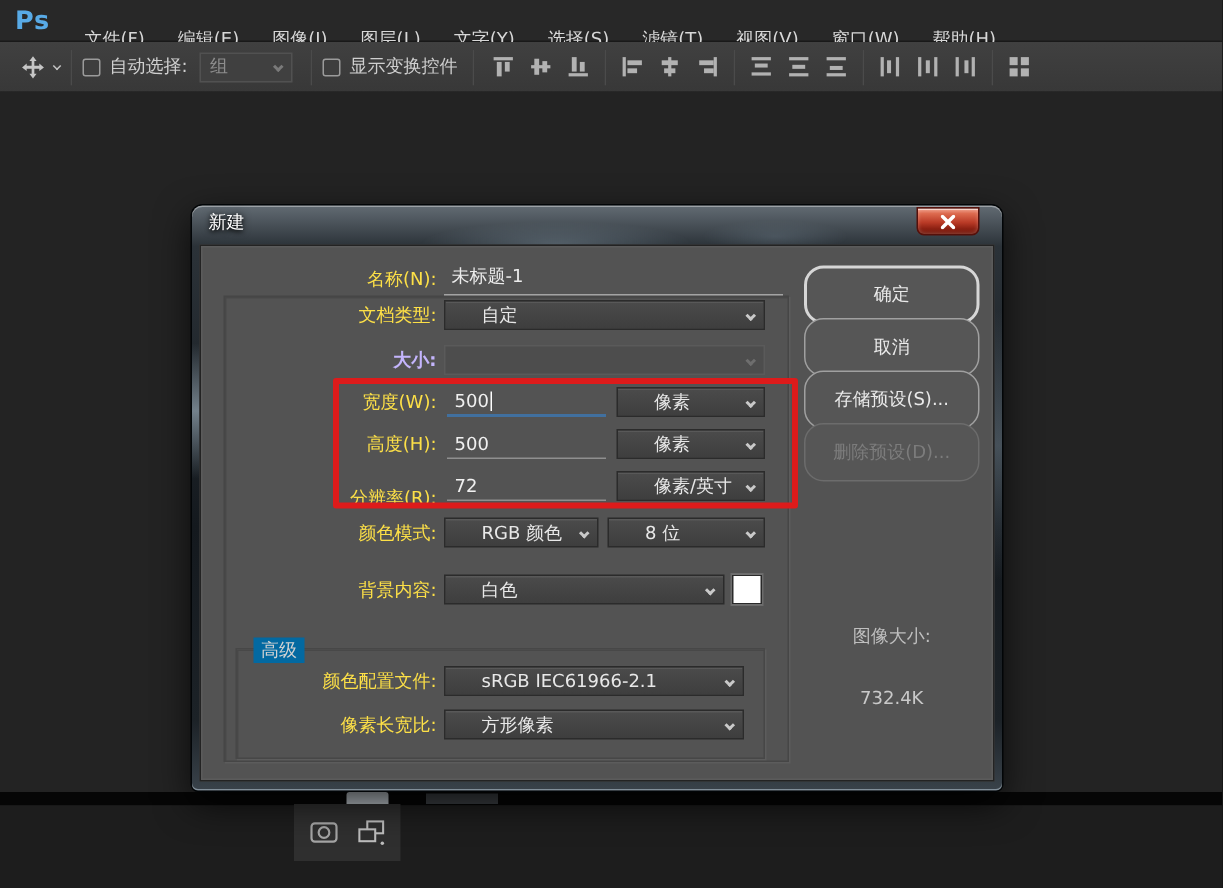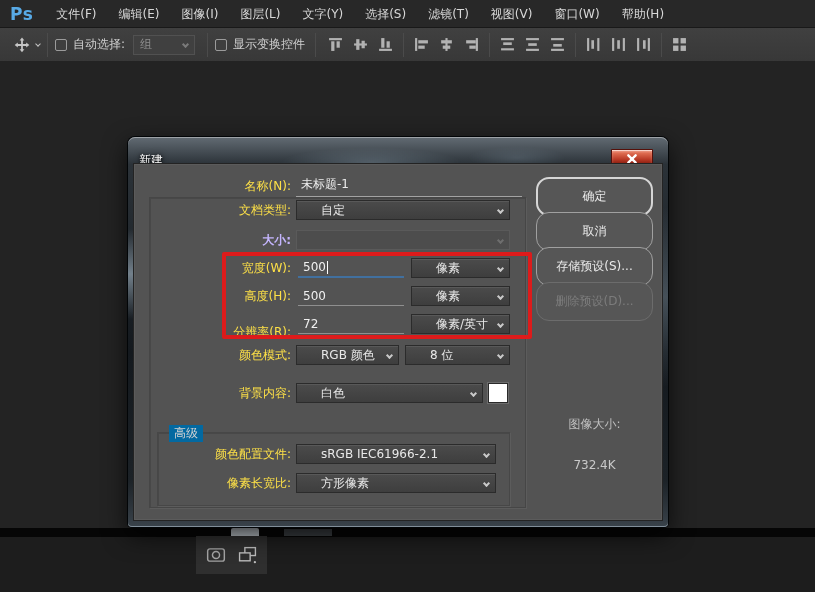--- a/index.html
+++ b/index.html
@@ -11,21 +11,21 @@
     -webkit-font-smoothing:antialiased;
   }
 
   
   .menubar {
     position:absolute; top:0; left:0; right:0; height:28px;
     background:#282828; border-bottom:1px solid #191919;
     display:flex; align-items:center; color:#d8d8d8; font-size:12px;
   }
   .ps-logo { color:#58aae6; font-weight:bold; font-size:17px; margin:0 12px 0 10px; letter-spacing:0.5px; }
-  .menu-item { padding:0 11px; height:28px; line-height:28px; cursor:default; }
+  .menu-item { padding:12px 11px; height:28px; line-height:28px; cursor:default; }
 
   
   .optionsbar {
     position:absolute; top:28px; left:0; right:0; height:34px;
     background:linear-gradient(180deg,#404040,#383838);
     border-bottom:1px solid #232323;
     display:flex; align-items:center; color:#cfcfcf; font-size:12px;
   }
   .tb-icon { display:inline-flex; align-items:center; justify-content:center; width:18px; height:18px; }
   .vsep { width:1px; height:24px; background:#2c2c2c; border-right:1px solid #4b4b4b; margin:0 7px; }
@@ -65,21 +65,21 @@
     pointer-events:none;
   }
   .edge-glow-left {
     position:absolute; left:0; top:92px; width:5px; height:90px;
     background:linear-gradient(180deg,transparent,rgba(185,205,220,.55),transparent); pointer-events:none;
   }
   .edge-glow-right {
     position:absolute; right:0; top:70px; width:5px; height:180px;
     background:linear-gradient(180deg,transparent,rgba(150,170,185,.35),transparent); pointer-events:none;
   }
-  .dlg-titlebar { position:absolute; top:11px; left:0; right:0; height:14px; }
+  .dlg-titlebar { position:absolute; top:0; left:0; right:0; height:14px;font-family:Liberation Mono, monospace; }
   .dlg-title { position:absolute; left:11px; top:0; line-height:25px; color:#ffffff; font-size:12px; text-shadow:0 1px 3px #000, 0 0 6px rgba(0,0,0,.8); }
   .dlg-close {
     position:absolute; top:1px; right:15px; width:42px; height:19px;
     border-radius:0 0 5px 5px; border:1px solid #55100a;
     background:linear-gradient(180deg,#f0a18e 0%,#dd6a4f 20%,#b93a26 55%,#8e2113 78%,#6f1a0e 100%);
     box-shadow:inset 0 1px 0 rgba(255,255,255,.55), inset 0 0 3px rgba(255,230,220,.3);
     display:flex; align-items:center; justify-content:center; cursor:pointer;
   }
   .dlg-body {
     position:absolute; left:5px; right:5px; top:26px; bottom:6px;

